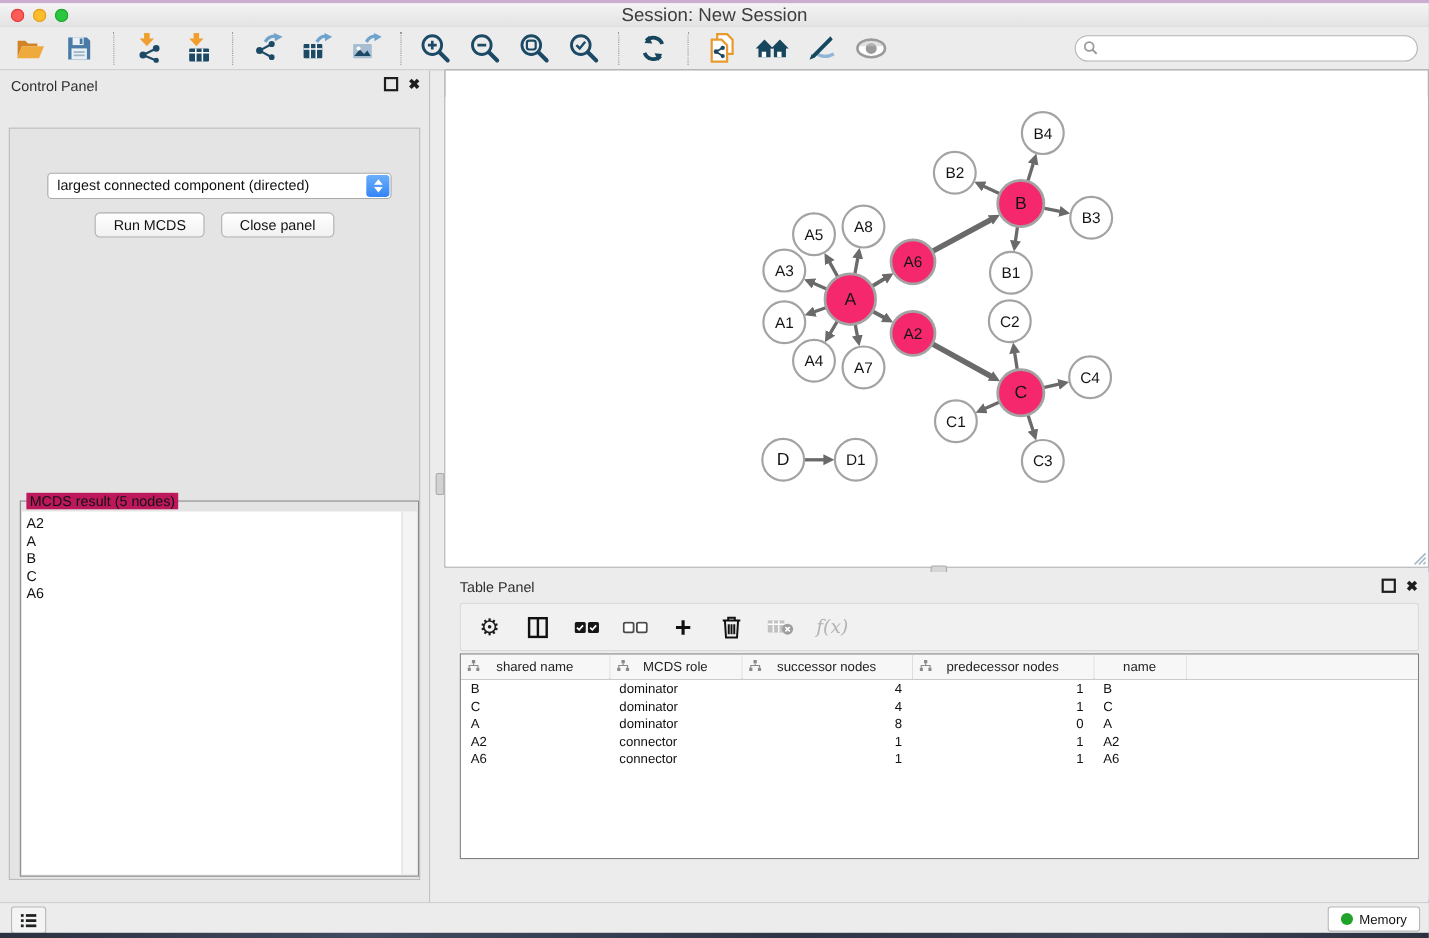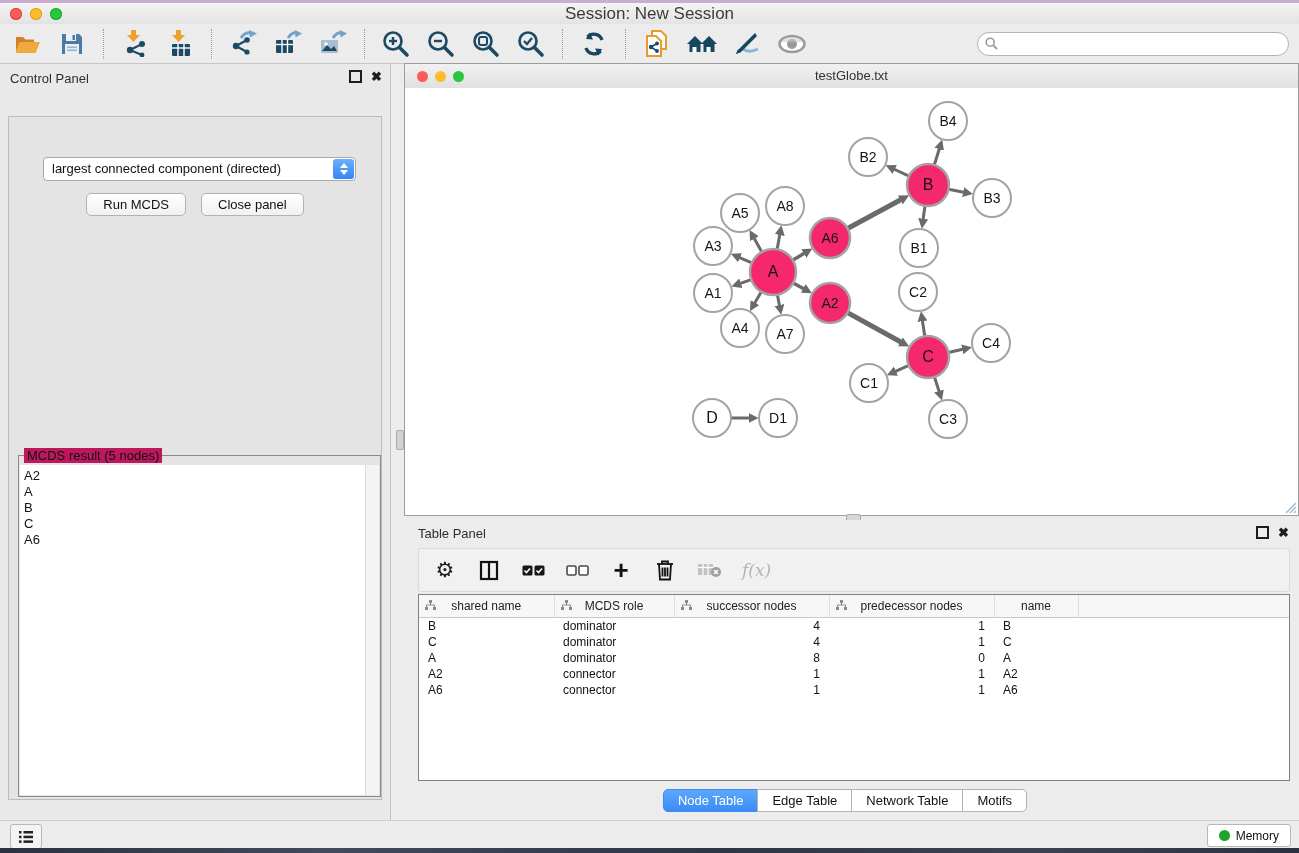--- a/index.html
+++ b/index.html
@@ -307,28 +307,20 @@
             <div class="result-item">B</div>
             <div class="result-item">C</div>
             <div class="result-item">A6</div>
           </div>
         <div class="result-scroll"></div>
       </div>
     </div>
   </div>
 
   <div class="network-window">
-    <div class="nw-titlebar">
-      <div class="nw-lights">
-        <span class="nw-light" style="background:#fc5b57"></span>
-        <span class="nw-light" style="background:#fdbc2e"></span>
-        <span class="nw-light" style="background:#2ac63f"></span>
-      </div>
-      <div class="nw-title">testGlobe.txt</div>
-    </div>
     <div class="nw-canvas">
       <svg id="graph-svg" width="893" height="427" viewBox="0 0 893 427">
           <defs>
             <marker id="arw" markerUnits="userSpaceOnUse" markerWidth="12" markerHeight="12" refX="0.5" refY="5" orient="auto">
               <path d="M0,0 L10,5 L0,10 Z" fill="#6a6a6a"></path>
             </marker>
           </defs>
           <line x1="356.77248417514477" y1="163.92656261616796" x2="349.1564329965566" y2="150.30998626657083" stroke="#6a6a6a" stroke-width="3" marker-end="url(#arw)"></line>
           <line x1="372.11436507859963" y1="161.37099206770213" x2="374.81232229220046" y2="146.5322273928973" stroke="#6a6a6a" stroke-width="3" marker-end="url(#arw)"></line>
           <line x1="346.89622061787173" y1="174.85502893441108" x2="334.6091131339878" y2="169.5306156913947" stroke="#6a6a6a" stroke-width="3" marker-end="url(#arw)"></line>
@@ -549,26 +541,20 @@
               <td>A6</td>
               <td>connector</td>
               <td class="num">1</td>
               <td class="num">1</td>
               <td>A6</td>
               <td></td>
             </tr>
           </tbody>
       </table>
     </div>
-    <div class="tp-tabs">
-      <div class="tp-tab active">Node Table</div>
-      <div class="tp-tab">Edge Table</div>
-      <div class="tp-tab">Network Table</div>
-      <div class="tp-tab">Motifs</div>
-    </div>
   </div>
 
   <div class="status-bar">
     <div class="list-btn">
       <svg width="16" height="14" viewBox="0 0 16 14">
           <g fill="#222">
             <rect x="1" y="1" width="2.5" height="2.5"></rect>
             <rect x="1" y="5.7" width="2.5" height="2.5"></rect>
             <rect x="1" y="10.4" width="2.5" height="2.5"></rect>
             <rect x="5.5" y="1" width="9.5" height="2.5"></rect>

